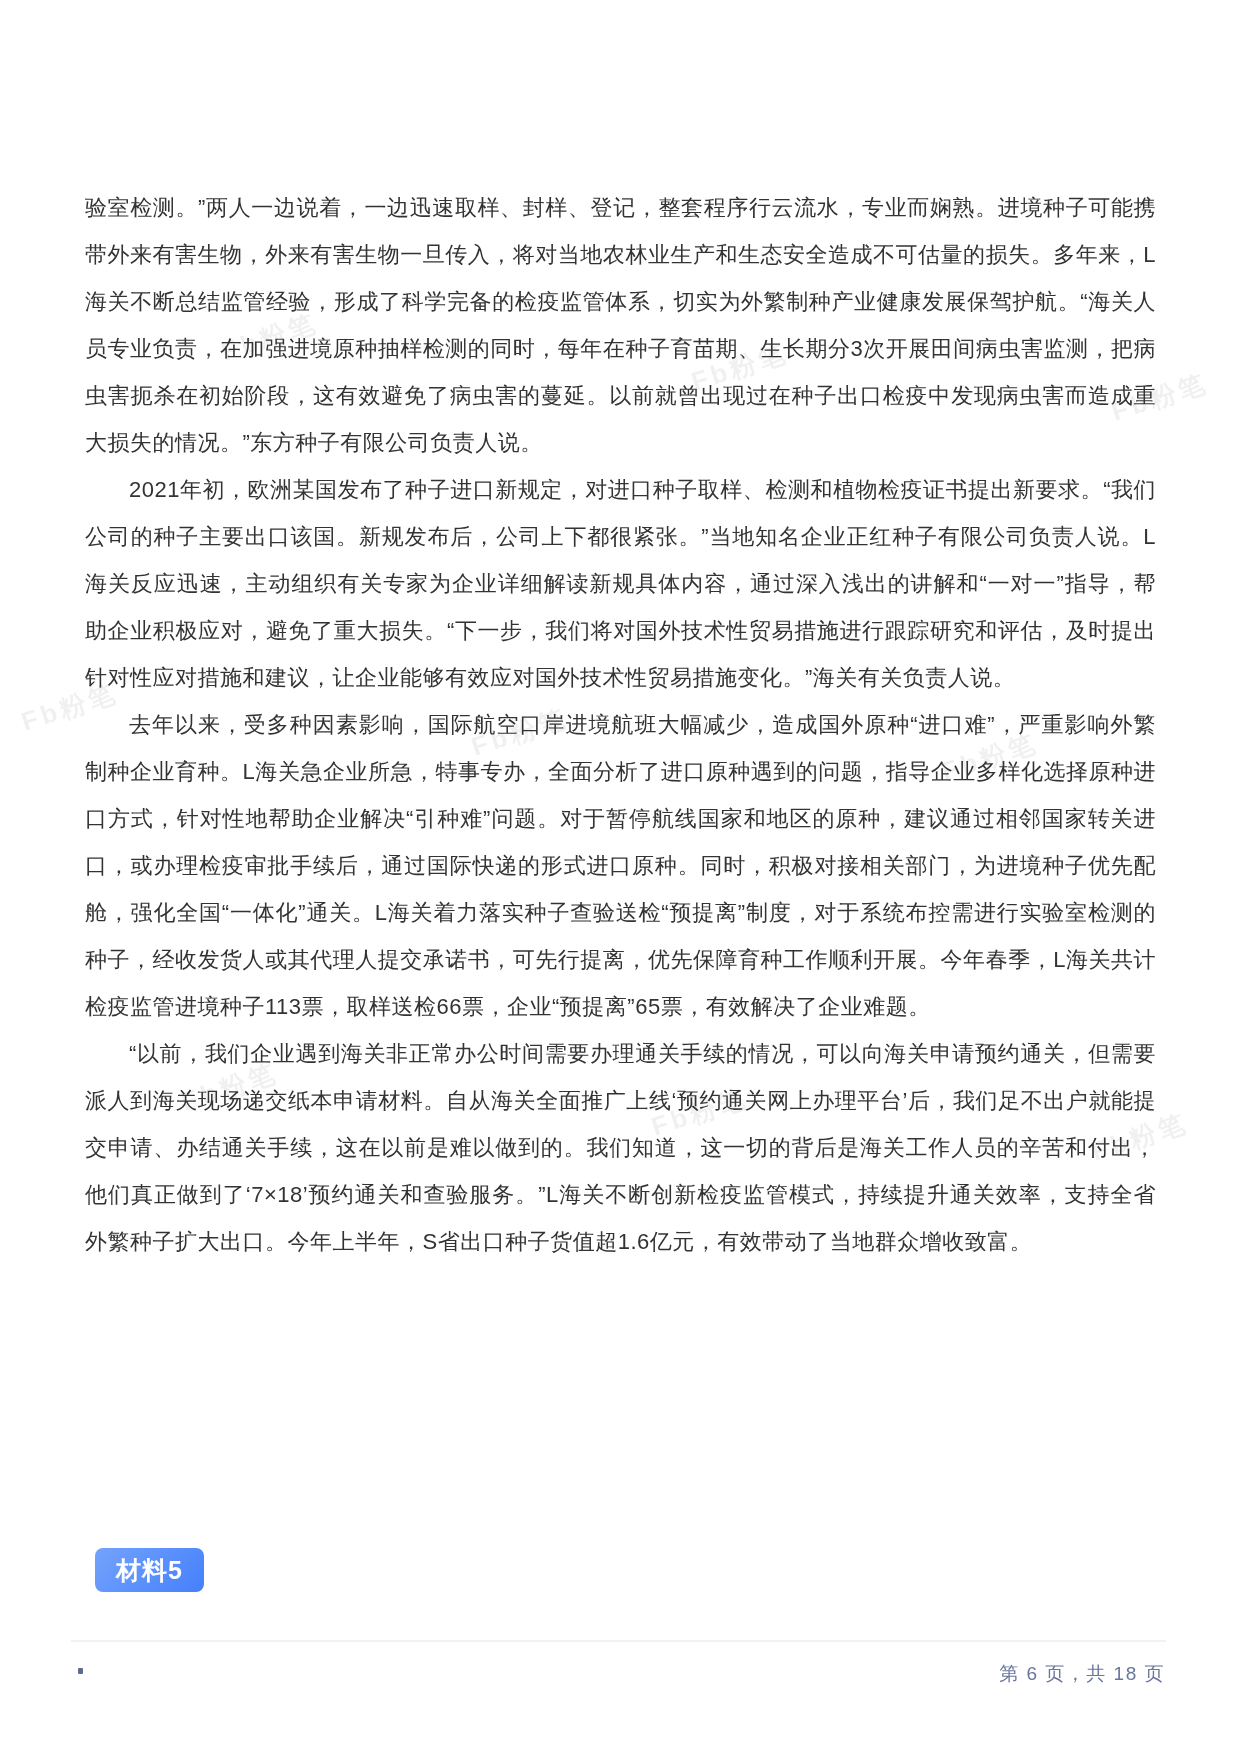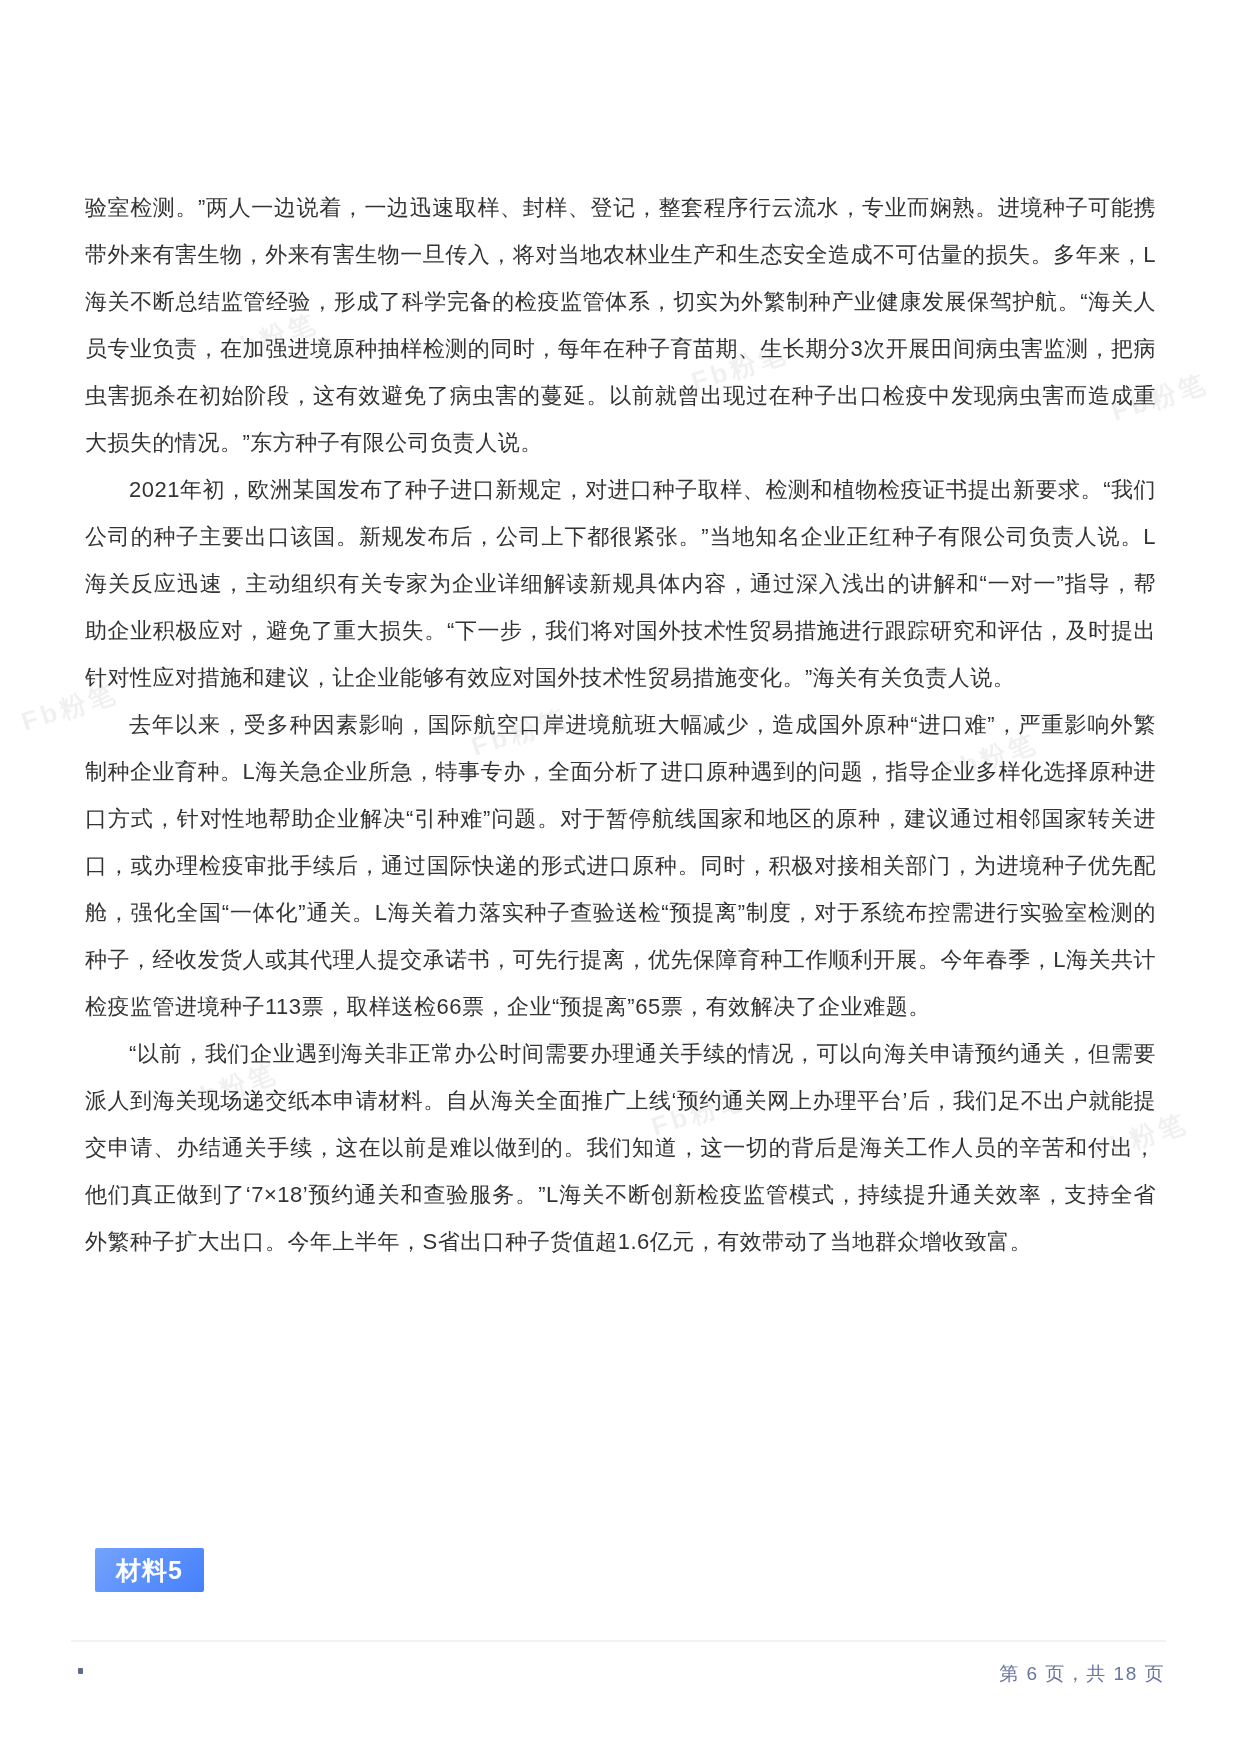--- a/index.html
+++ b/index.html
@@ -50,21 +50,21 @@
     text-indent: 2em;
   }
   
   .material-badge {
     position: absolute;
     left: 95px;
     top: 1548px;
     height: 44px;
     line-height: 44px;
     padding: 0 21px;
-    border-radius: 2px;
+    border-radius: 8px;
     background: linear-gradient(135deg, #74A3FD 0%, #4580FB 100%);
     color: #ffffff;
     font-size: 25px;
     font-weight: bold;
     letter-spacing: 1px;
   }
   
   .footer-divider {
     position: absolute;
     left: 71px;

